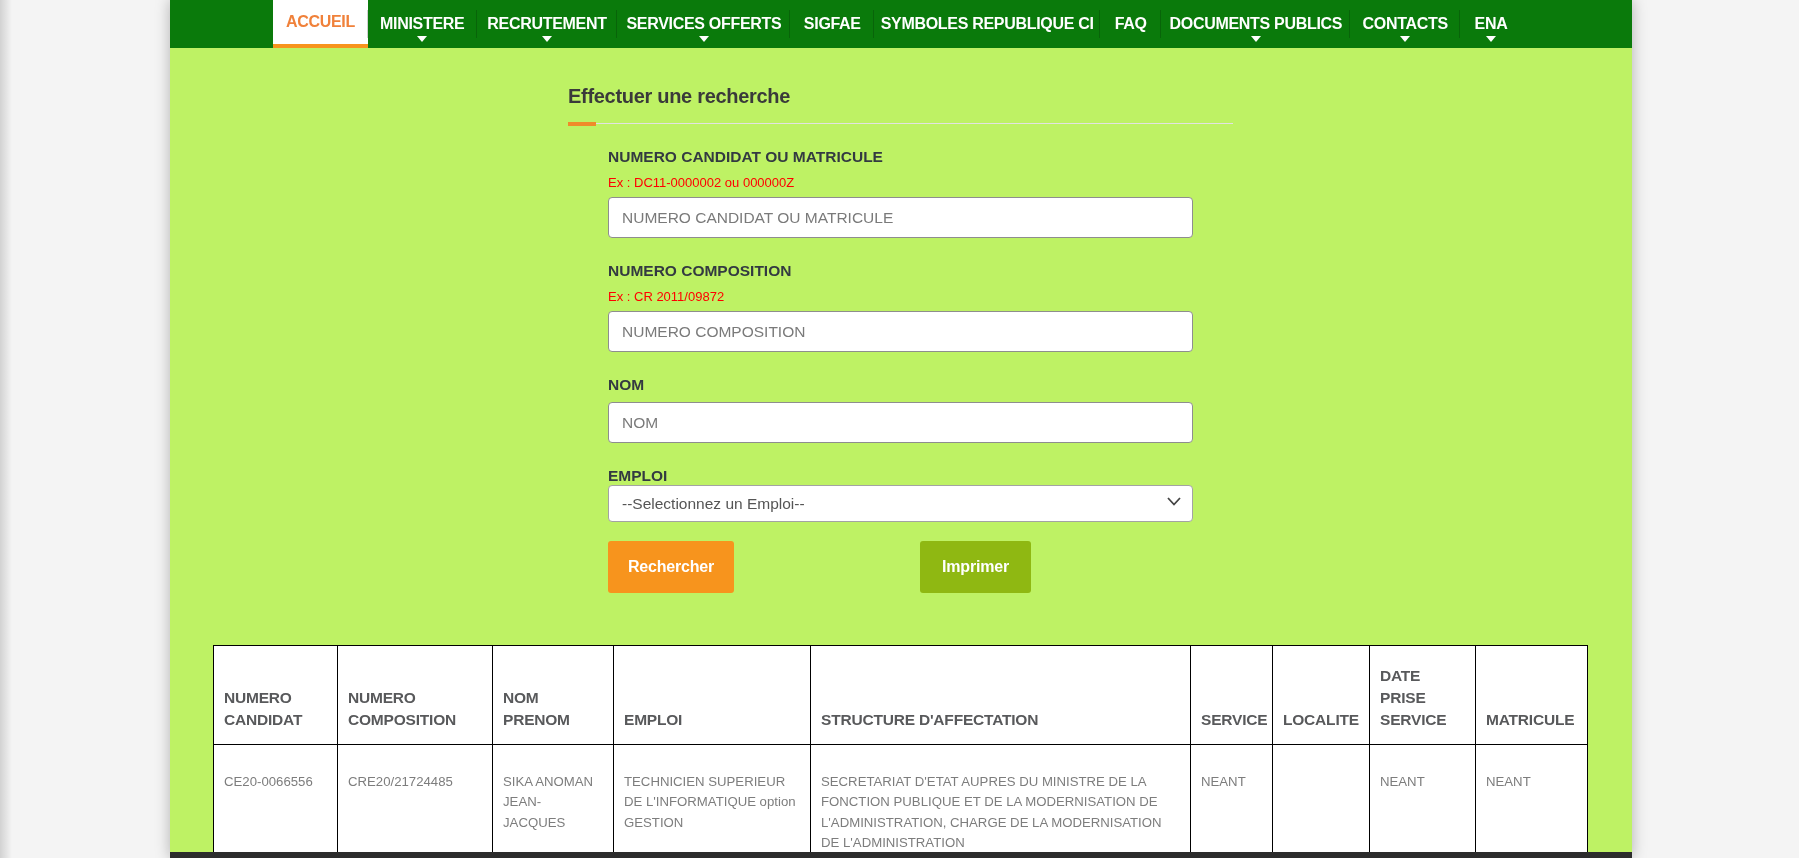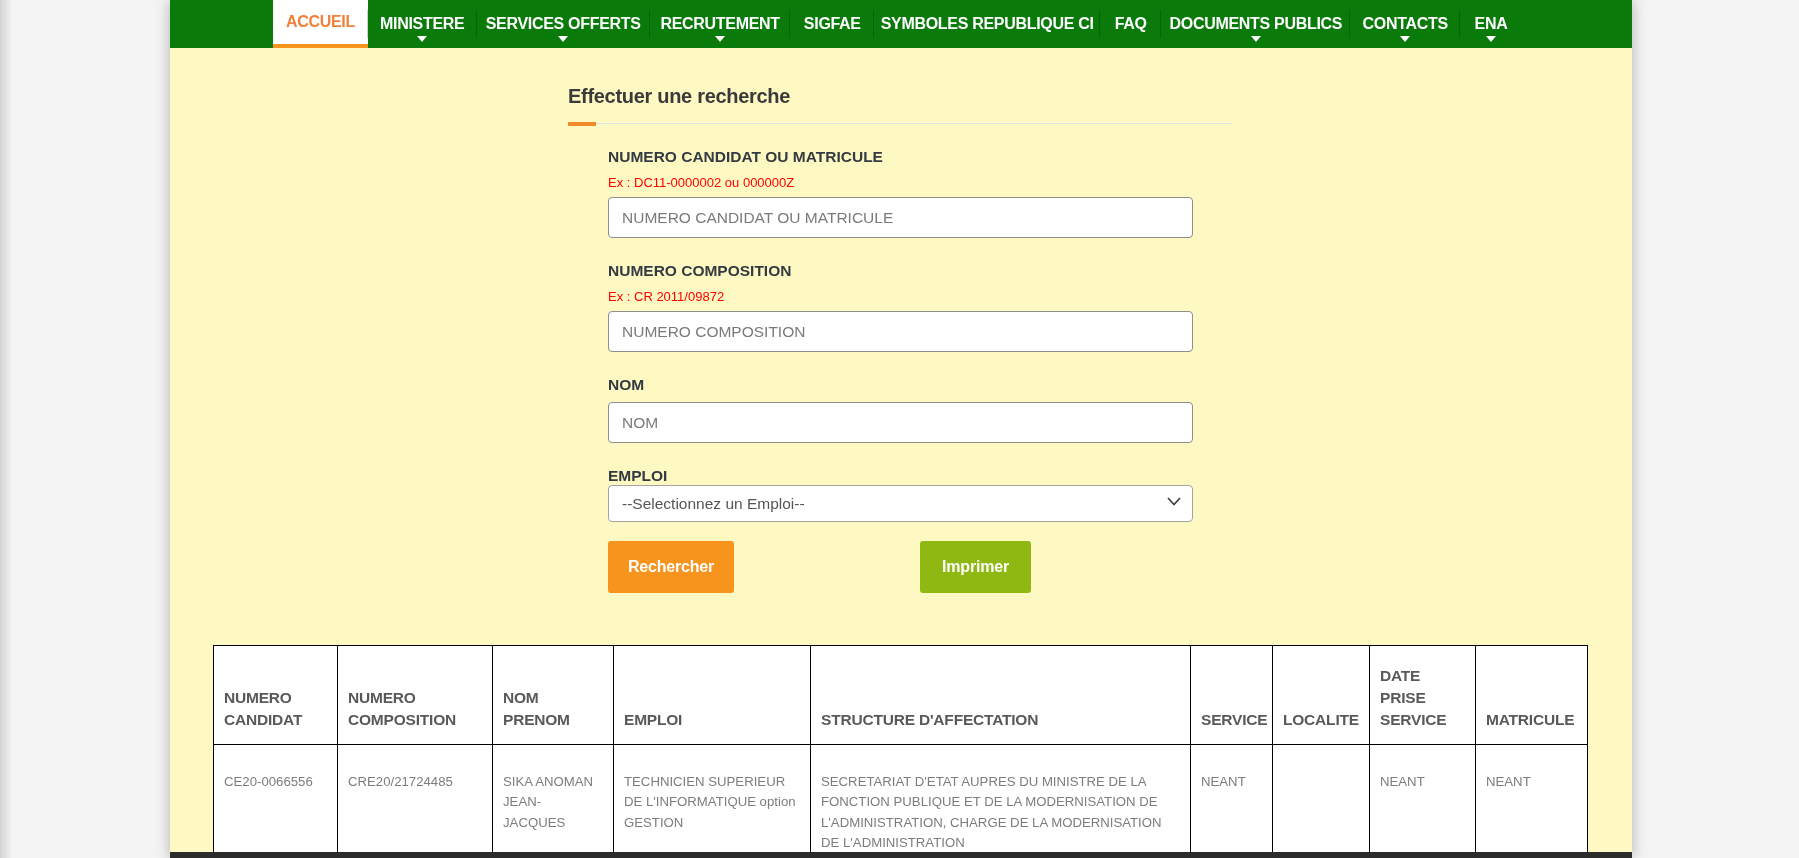--- a/index.html
+++ b/index.html
@@ -8,21 +8,21 @@
     background: #f4f4f4;
     font-family: "Liberation Sans", sans-serif;
   }
   .page { position: relative; width: 1799px; height: 858px; }
   .page::before {
     content: ""; position: absolute; left: 0; top: 0; bottom: 0; width: 12px;
     background: linear-gradient(to right, rgba(0,0,0,0.14), rgba(0,0,0,0));
   }
   .container {
     position: relative; margin-left: 170px; width: 1462px; height: 858px;
-    background: #fef9c3; box-shadow: 0 0 14px rgba(0,0,0,0.28);
+    background: #bef264; box-shadow: 0 0 14px rgba(0,0,0,0.28);
   }
 
   
   .navbar {
     height: 48px; background: #0a7a0b; display: flex; align-items: stretch;
     padding: 0 110px 0 103px; justify-content: space-between;
   }
   .nav-item {
     position: relative; display: flex; flex-direction: column; align-items: center;
     justify-content: center; padding: 0 16px; cursor: pointer; min-width: 40px;
@@ -113,25 +113,25 @@
     <nav class="navbar" id="navbar">
         <div class="nav-item active">
           <span class="nav-label">ACCUEIL</span>
           <span class="nav-caret hidden"></span>
         </div>
         <div class="nav-item">
           <span class="nav-label">MINISTERE</span>
           <span class="nav-caret"></span>
         </div>
         <div class="nav-item">
+          <span class="nav-label">RECRUTEMENT</span>
+          <span class="nav-caret"></span>
+        </div>
+        <div class="nav-item">
           <span class="nav-label">SERVICES OFFERTS</span>
-          <span class="nav-caret"></span>
-        </div>
-        <div class="nav-item">
-          <span class="nav-label">RECRUTEMENT</span>
           <span class="nav-caret"></span>
         </div>
         <div class="nav-item">
           <span class="nav-label">SIGFAE</span>
           <span class="nav-caret hidden"></span>
         </div>
         <div class="nav-item">
           <span class="nav-label">SYMBOLES REPUBLIQUE CI</span>
           <span class="nav-caret hidden"></span>
         </div>

